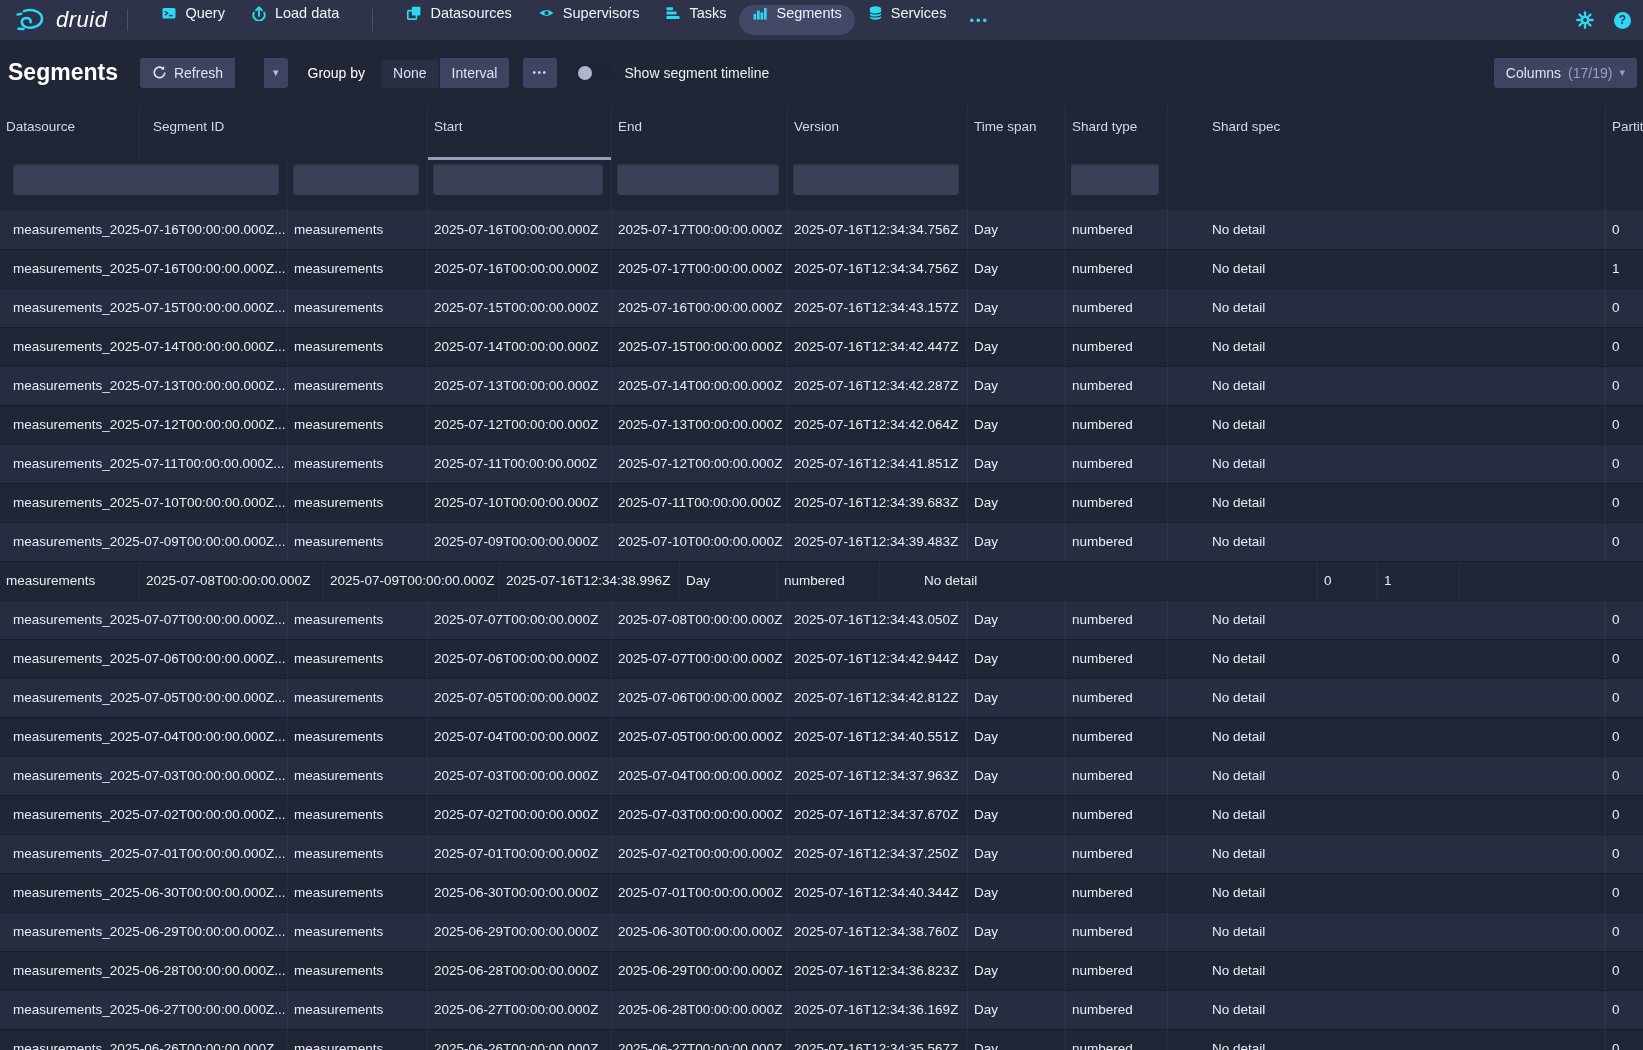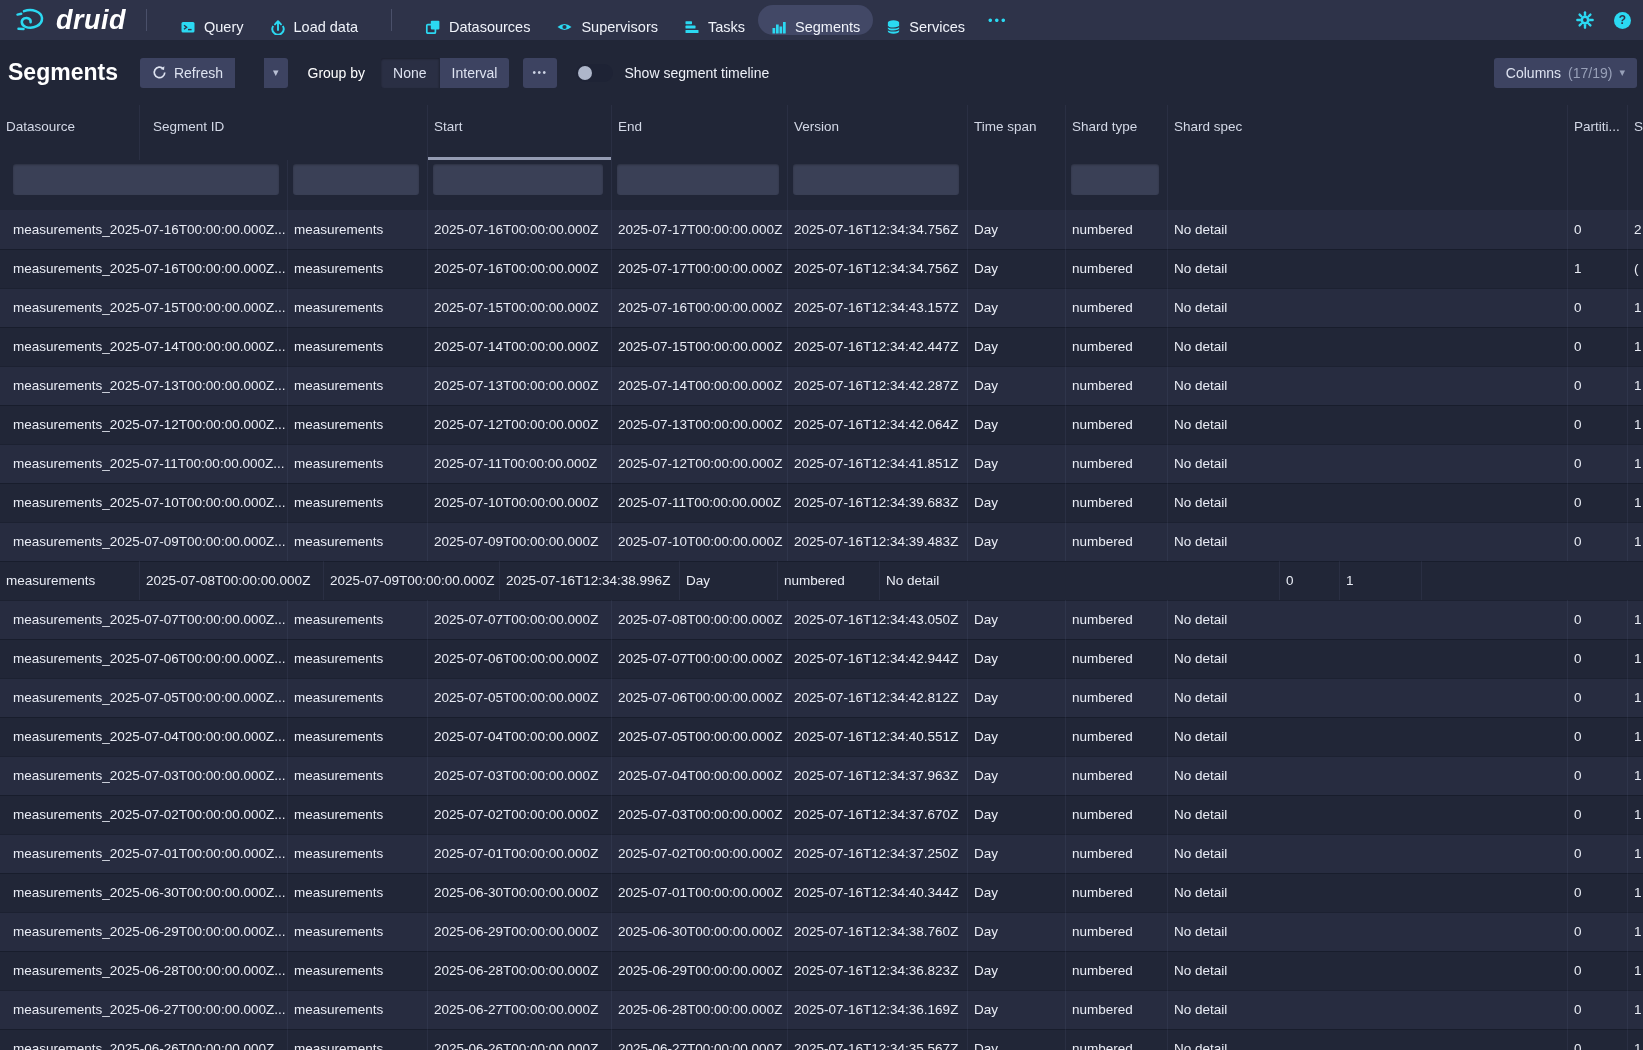--- a/index.html
+++ b/index.html
@@ -9,24 +9,24 @@
     font-family:"Liberation Sans", sans-serif;
     color:#e8ebf4;
   }
   
   .topnav {
     height:40px; background:#2e3349;
     display:flex; align-items:center; padding:0 12px 0 14px;
     font-size:14.5px; color:#f0f3fa;
   }
   .brand { display:flex; align-items:center; gap:8px; cursor:pointer; }
-  .brand-name { font-size:27px; font-style:italic; font-weight:700; letter-spacing:0.5px; color:#ffffff; }
+  .brand-name { font-size:22px; font-style:italic; font-weight:400; letter-spacing:0.5px; color:#ffffff; }
   .vdiv { width:1px; height:22px; background:#4a506a; margin:0 20px; }
   .navitem {
-    display:flex; align-items:flex-end; gap:8px; padding:0 13px; height:30px;
+    display:flex; align-items:flex-start; gap:8px; padding:0 13px; height:30px;
     cursor:pointer; border-radius:15px; white-space:nowrap;
   }
   .navitem.active { background:#424866; }
   .navitem svg { flex:none; }
   .nav-more { color:#2bd9f2; font-size:13px; letter-spacing:2px; padding:0 10px; cursor:pointer; }
   .nav-right { margin-left:auto; display:flex; align-items:center; gap:20px; }
   .icon-btn { cursor:pointer; display:flex; align-items:center; }
   .help-circle {
     width:17px; height:17px; border-radius:50%; background:#2bd9f2;
     color:#2e3349; font-weight:bold; font-size:12px;
@@ -83,21 +83,21 @@
     white-space:nowrap; overflow:hidden; border-right:1px solid rgba(135,148,185,0.09);
     cursor:pointer;
   }
   .c0 { width:288px; } .td.c0, .th.c0 { padding-left:13px; } .fc.c0 { padding-left:13px; }
   .c1 { width:140px; }
   .c2 { width:184px; }
   .c3 { width:176px; }
   .c4 { width:180px; }
   .c5 { width:98px; }
   .c6 { width:102px; }
-  .c7 { width:400px; }
+  .c7 { width:400px;margin-left:38px; }
   .c8 { width:60px; }
   .c9 { width:82px; }
 </style>
 </head>
 <body>
 
 <nav class="topnav">
   <div class="brand">
     <svg width="34" height="26" viewBox="0 0 34 26">
       <g fill="none" stroke="#2bd9f2" stroke-width="2.5" stroke-linecap="round">

